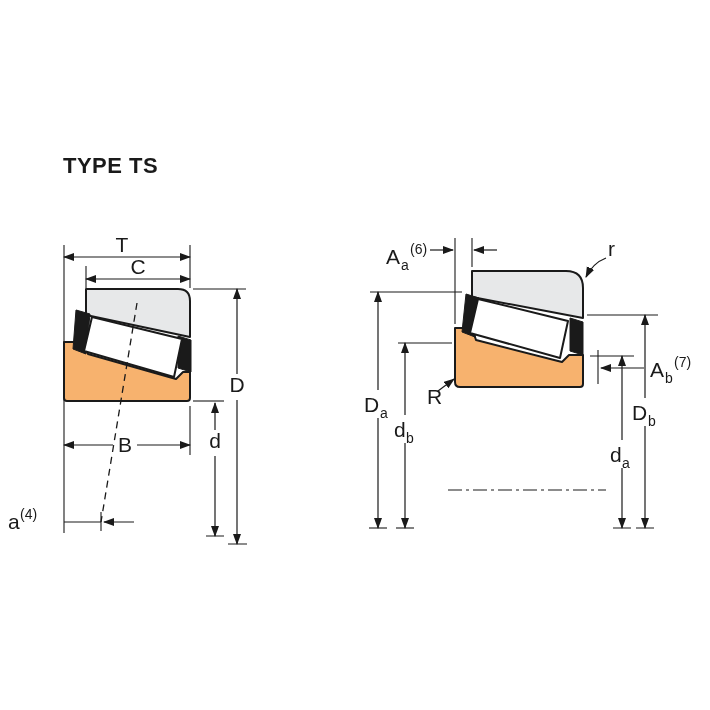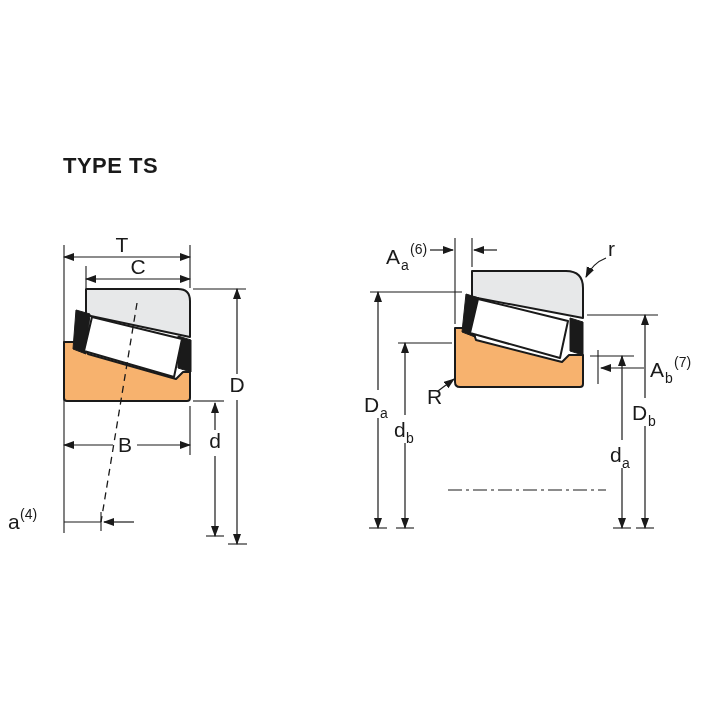--- a/index.html
+++ b/index.html
@@ -1,16 +1,16 @@
 <!DOCTYPE html>
 <html><head>
 <meta charset="utf-8">
 <style>
   html,body{margin:0;padding:0;background:#ffffff;}
-  .page{position:relative;width:709px;height:710px;background:#ffffff;overflow:hidden;}
+  .page{position:relative;width:709px;height:710px;background:#ffffff;overflow:hidden;border-radius:30px;}
   svg{display:block;}
   svg text{font-family:"Liberation Sans",sans-serif;fill:#1a1a1a;}
   .title{font-size:22px;font-weight:bold;letter-spacing:0.5px;}
   .lbl{font-size:21px;}
   .sub{font-size:14px;}
   .sup{font-size:14px;}
   .dim{stroke:#1a1a1a;stroke-width:1.2;fill:none;}
   .ext{stroke:#1a1a1a;stroke-width:1.1;fill:none;}
   .part{stroke:#1a1a1a;stroke-width:2;stroke-linejoin:round;}
   .blackpart{fill:#1a1a1a;stroke:#1a1a1a;stroke-width:1;}

